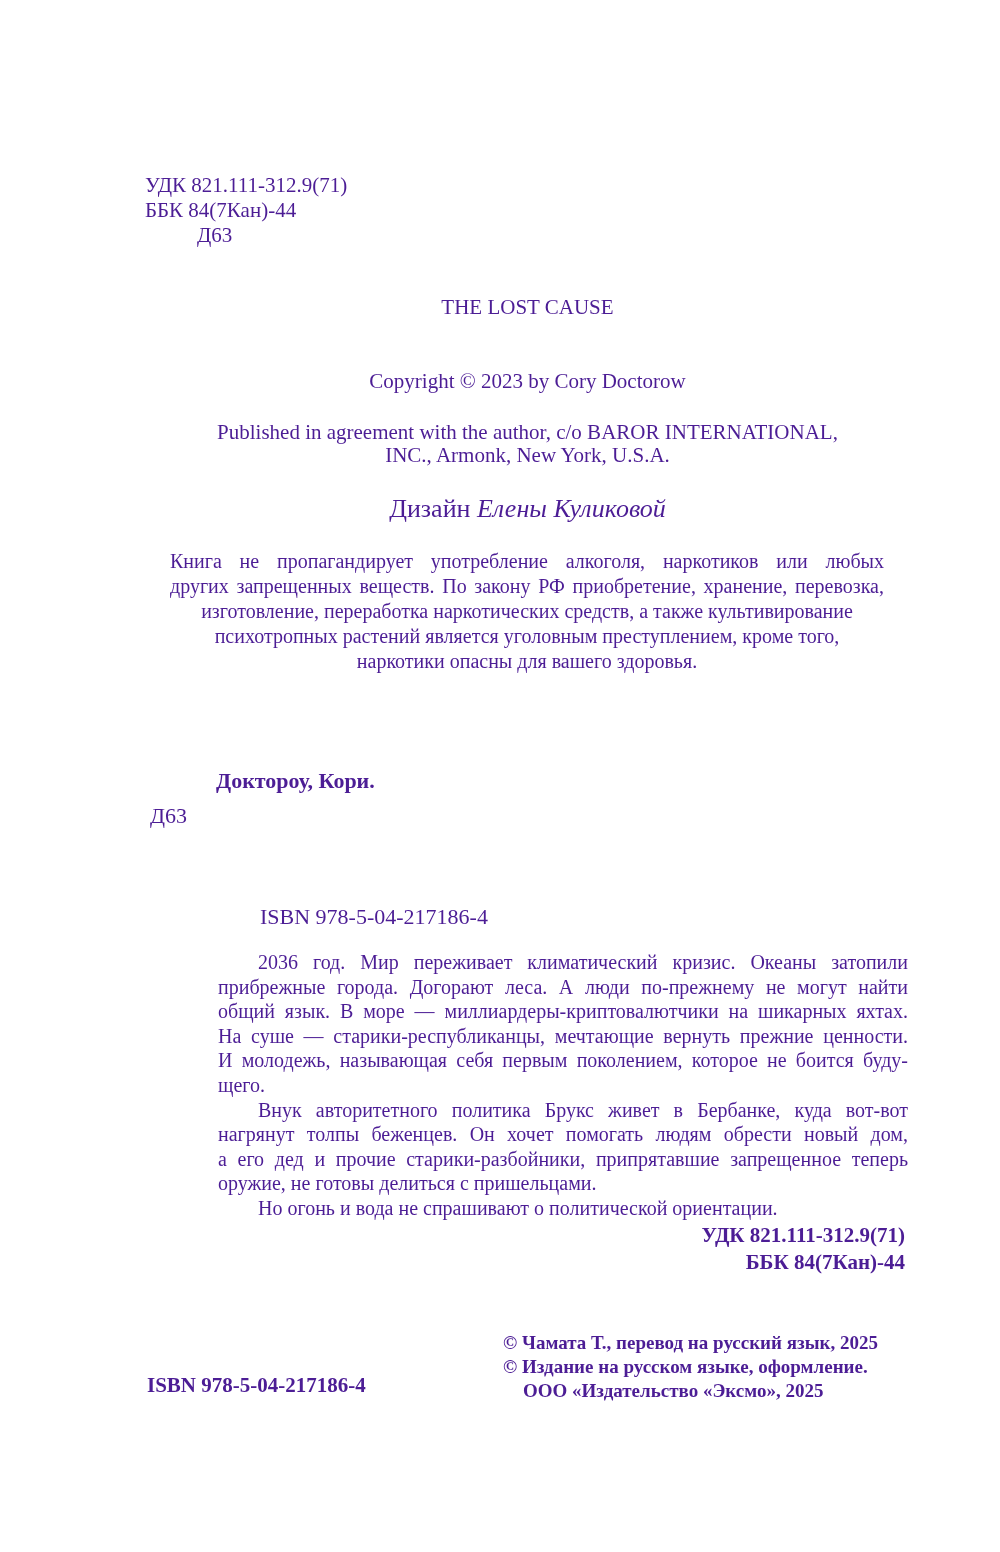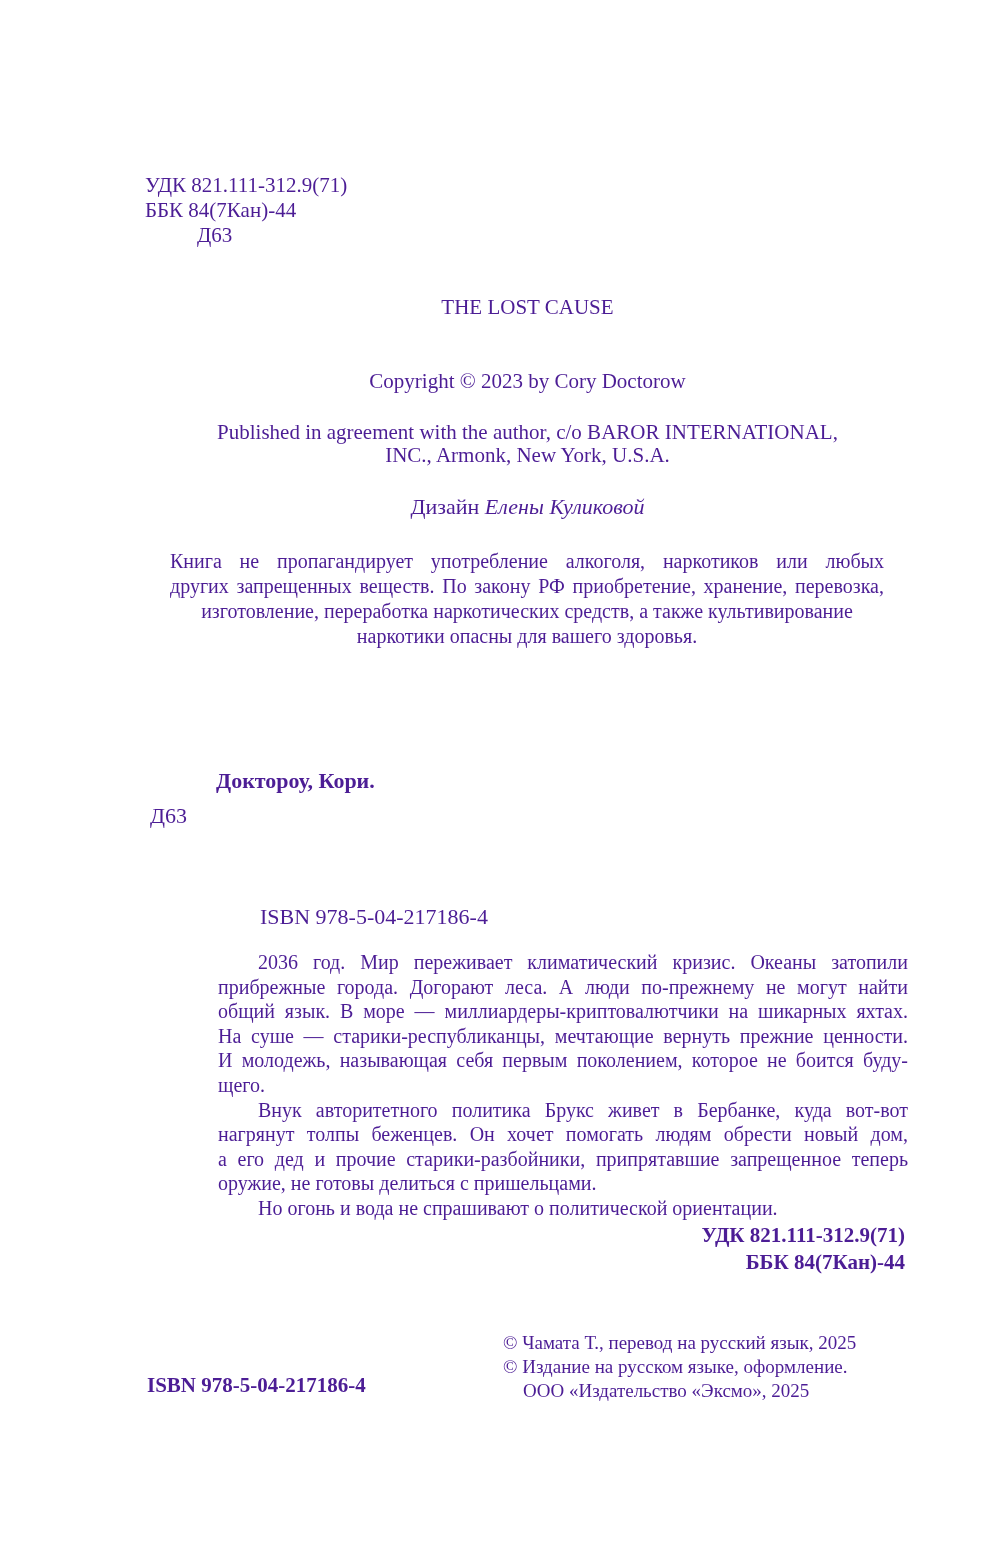--- a/index.html
+++ b/index.html
@@ -17,21 +17,21 @@
 
   
   #udk-top { left: 145px; top: 173px; font-size: 21px; line-height: 25px; }
   #udk-top .line:nth-child(3) { padding-left: 52px; }
 
   
   #title-block { left: 145px; top: 296px; width: 765px; text-align: center; font-size: 21px; line-height: 23px; }
   #copyright-line { left: 145px; top: 370px; width: 765px; text-align: center; font-size: 21px; line-height: 23px; }
   #published-block { left: 145px; top: 421px; width: 765px; text-align: center; font-size: 21px; line-height: 22.5px; }
 
-  #design-line { left: 145px; top: 494px; width: 765px; text-align: center; font-size: 22px; }
+  #design-line { left: 145px; top: 494px; width: 765px; text-align: center; font-size: 26px; }
   #design-line .designer { font-style: italic; }
 
   
   #disclaimer { left: 170px; top: 549px; width: 714px; font-size: 20px; line-height: 25px; text-align: center; }
   #disclaimer .line:nth-child(-n+2) { text-align: justify; text-align-last: justify; }
 
   
   #catalog-author { left: 216px; top: 766px; font-size: 22px; line-height: 29px; font-weight: bold; text-align: center; }
   #catalog-code { left: 150px; top: 801px; font-size: 22px; line-height: 29px; }
   #catalog-entry { left: 218px; top: 801px; width: 690px; font-size: 22px; line-height: 29px; }
@@ -43,21 +43,21 @@
   
   #annotation { left: 218px; top: 950px; width: 690px; font-size: 20px; line-height: 24.6px; }
   .para .line { text-align: justify; text-align-last: justify; }
   .para .line:first-child { text-indent: 40px; }
   .para .line:last-child { text-align-last: left; }
 
   
   #udk-bottom { left: 145px; top: 1222px; width: 760px; text-align: right; font-size: 21px; line-height: 27px; font-weight: bold; }
 
   
-  #rights-block { left: 503px; top: 1331px; font-size: 19px; line-height: 24px; font-weight: normal; }
+  #rights-block { left: 503px; top: 1331px; font-size: 19px; line-height: 24px; font-weight: bold; }
   #rights-block .line:nth-child(3) { padding-left: 20px; }
 
   #isbn-bottom { left: 147px; top: 1373px; font-size: 21px; line-height: 24px; font-weight: bold; }
 </style>
 </head>
 <body>
 
 <div class="page">
 
   <div class="abs" id="udk-top">
@@ -78,20 +78,21 @@
     </div>
 
   <div class="abs" id="design-line">
     <span>Дизайн </span><span class="designer">Елены Куликовой</span>
   </div>
 
   <div class="abs" id="disclaimer">
       <div class="line">Книга не пропагандирует употребление алкоголя, наркотиков или любых</div>
       <div class="line">других запрещенных веществ. По закону РФ приобретение, хранение, перевозка,</div>
       <div class="line">изготовление, переработка наркотических средств, а также культивирование</div>
+      <div class="line">психотропных растений является уголовным преступлением, кроме того,</div>
       <div class="line">наркотики опасны для вашего здоровья.</div>
     </div>
 
   <div class="abs" id="catalog-author">Доктороу, Кори.</div>
 
   <div class="abs" id="catalog-code">Д63</div>
 
 
   <div class="abs" id="catalog-isbn">ISBN 978-5-04-217186-4</div>
 

